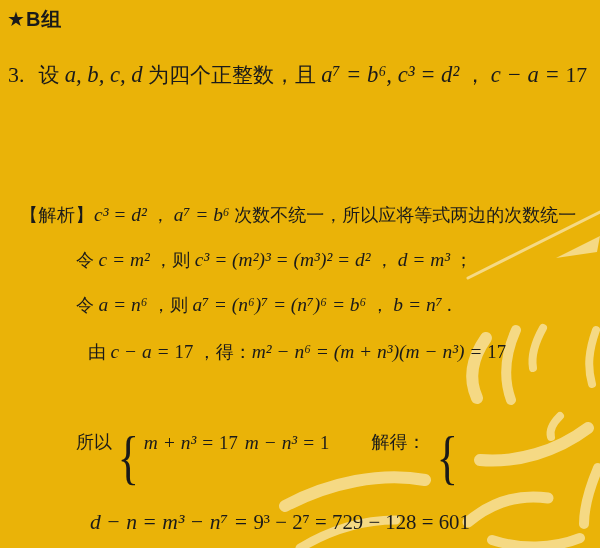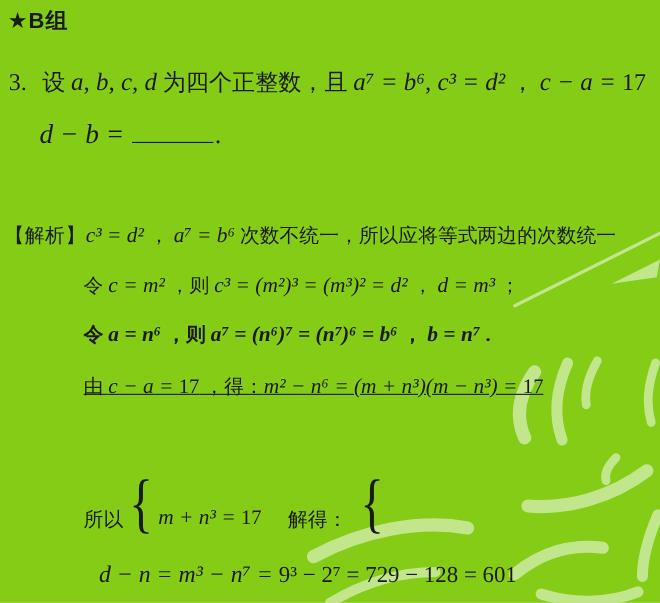--- a/index.html
+++ b/index.html
@@ -1,20 +1,20 @@
 <!DOCTYPE html>
 <html><head>
 <meta charset="utf-8">
 <style>
   html, body { margin: 0; padding: 0; }
   #page {
     position: relative;
     width: 600px;
     height: 548px;
-    background: #84cc16;
+    background: #eab308;
     overflow: hidden;
     color: #1a1a1a;
     font-family: "Liberation Serif", "DejaVu Serif", serif;
     font-size: 18px;
   }
   #watermark {
     position: absolute;
     inset: 0;
     z-index: 0;
     pointer-events: none;
@@ -38,32 +38,32 @@
     display: inline-block;
     width: 74px;
     height: 1em;
     border-bottom: 1.5px solid #1a1a1a;
     vertical-align: baseline;
     margin: 0 1px;
   }
   .big   { font-size: 21px; }
   .label { letter-spacing: 0.5px; }
   .problem-number { margin-right: 14px; }
-  .system-row { display: flex; align-items: flex-end; }
+  .system-row { display: flex; align-items: flex-start; }
   .brace {
     font-family: "Liberation Serif", "DejaVu Serif", serif;
     font-size: 60px;
     font-weight: 300;
     line-height: 0.9;
     display: inline-block;
     transform: scaleX(0.75);
     margin: 0 1px 0 2px;
   }
   .eq-stack { display: inline-flex; flex-direction: row; gap: 7px; }
-  .mid-label { margin-left: 24px; margin-right: 6px; }
+  .mid-label { margin-left: 42px; margin-right: 6px; }
 </style>
 </head>
 <body>
 
 <div id="page">
 
   <svg id="watermark" width="600" height="548" viewBox="0 0 600 548" xmlns="http://www.w3.org/2000/svg">
     <g stroke="#ffffff" stroke-opacity="0.5" fill="none" stroke-linecap="round">
       <path d="M600,212 L468,278" stroke-width="3"></path>
       <path d="M556,258 L600,236 L597,252 Z" fill="#ffffff" fill-opacity="0.5" stroke="none"></path>
@@ -80,39 +80,39 @@
       <path d="M300,548 C330,530 362,520 396,520" stroke-width="9"></path>
     </g>
   </svg>
 
   <div class="line title" style="left:7px; top:6px;">★B组</div>
 
   <div class="line big" style="left:8px; top:60px;">
     <span class="seg-num problem-number">3.</span><span><span class="seg-cn">设 </span><span class="seg-math">a, b, c, d</span><span class="seg-cn"> 为四个正整数，且 </span><span class="seg-math">a⁷ = b⁶, c³ = d²</span><span class="seg-cn"> ， </span><span class="seg-math">c − a = </span><span class="seg-num">17</span><span class="seg-cn"> ，则</span></span>
   </div>
 
-  <div class="line" style="left:36px; top:106px; font-size:23px;"><span class="seg-math">d − b = </span><span class="seg-blank"></span><span class="seg-num">.</span></div>
 
 
-  <div class="line" style="left:4px; top:202px;">
+  <div class="line" style="left:20px; top:202px;">
     <span class="seg-cn label">【解析】</span><span><span class="seg-math">c³ = d²</span><span class="seg-cn"> ， </span><span class="seg-math">a⁷ = b⁶</span><span class="seg-cn">  次数不统一，所以应将等式两边的次数统一</span></span>
   </div>
 
   <div class="line" style="left:76px; top:247px;"><span class="seg-cn">令 </span><span class="seg-math">c = m²</span><span class="seg-cn"> ，则 </span><span class="seg-math">c³ = (m²)³ = (m³)² = d²</span><span class="seg-cn"> ， </span><span class="seg-math">d = m³</span><span class="seg-cn"> ；</span></div>
 
-  <div class="line" style="left:76px; top:292px;font-weight:bold;"><span class="seg-cn">令 </span><span class="seg-math">a = n⁶</span><span class="seg-cn"> ，则 </span><span class="seg-math">a⁷ = (n⁶)⁷ = (n⁷)⁶ = b⁶</span><span class="seg-cn"> ， </span><span class="seg-math">b = n⁷</span><span class="seg-num"> .</span></div>
+  <div class="line" style="left:76px; top:292px;"><span class="seg-cn">令 </span><span class="seg-math">a = n⁶</span><span class="seg-cn"> ，则 </span><span class="seg-math">a⁷ = (n⁶)⁷ = (n⁷)⁶ = b⁶</span><span class="seg-cn"> ， </span><span class="seg-math">b = n⁷</span><span class="seg-num"> .</span></div>
 
-  <div class="line" style="left:76px; top:339px;text-decoration:underline;"><span class="seg-cn">由 </span><span class="seg-math">c − a = </span><span class="seg-num">17</span><span class="seg-cn"> ，得：</span><span class="seg-math">m² − n⁶ = (m + n³)(m − n³) = </span><span class="seg-num">17</span></div>
+  <div class="line" style="left:88px; top:339px;"><span class="seg-cn">由 </span><span class="seg-math">c − a = </span><span class="seg-num">17</span><span class="seg-cn"> ，得：</span><span class="seg-math">m² − n⁶ = (m + n³)(m − n³) = </span><span class="seg-num">17</span></div>
 
 
   <div class="line system-row" style="left:76px; top:430px;">
     <span class="seg-cn">所以</span>
     <span class="brace">{</span>
     <span class="eq-stack">
       <span><span class="seg-math">m + n³ = </span><span class="seg-num">17</span></span>
+      <span><span class="seg-math">m − n³ = </span><span class="seg-num">1</span></span>
     </span>
     <span class="seg-cn mid-label">解得：</span>
     <span class="brace">{</span>
   </div>
 
   <div class="line" style="left:90px; top:508px; font-size:20px;"><span class="seg-math">d − n = m³ − n⁷ = </span><span class="seg-num">9³ − 2⁷ = 729 − 128 = 601</span></div>
 
 </div>
 
 </body></html>

